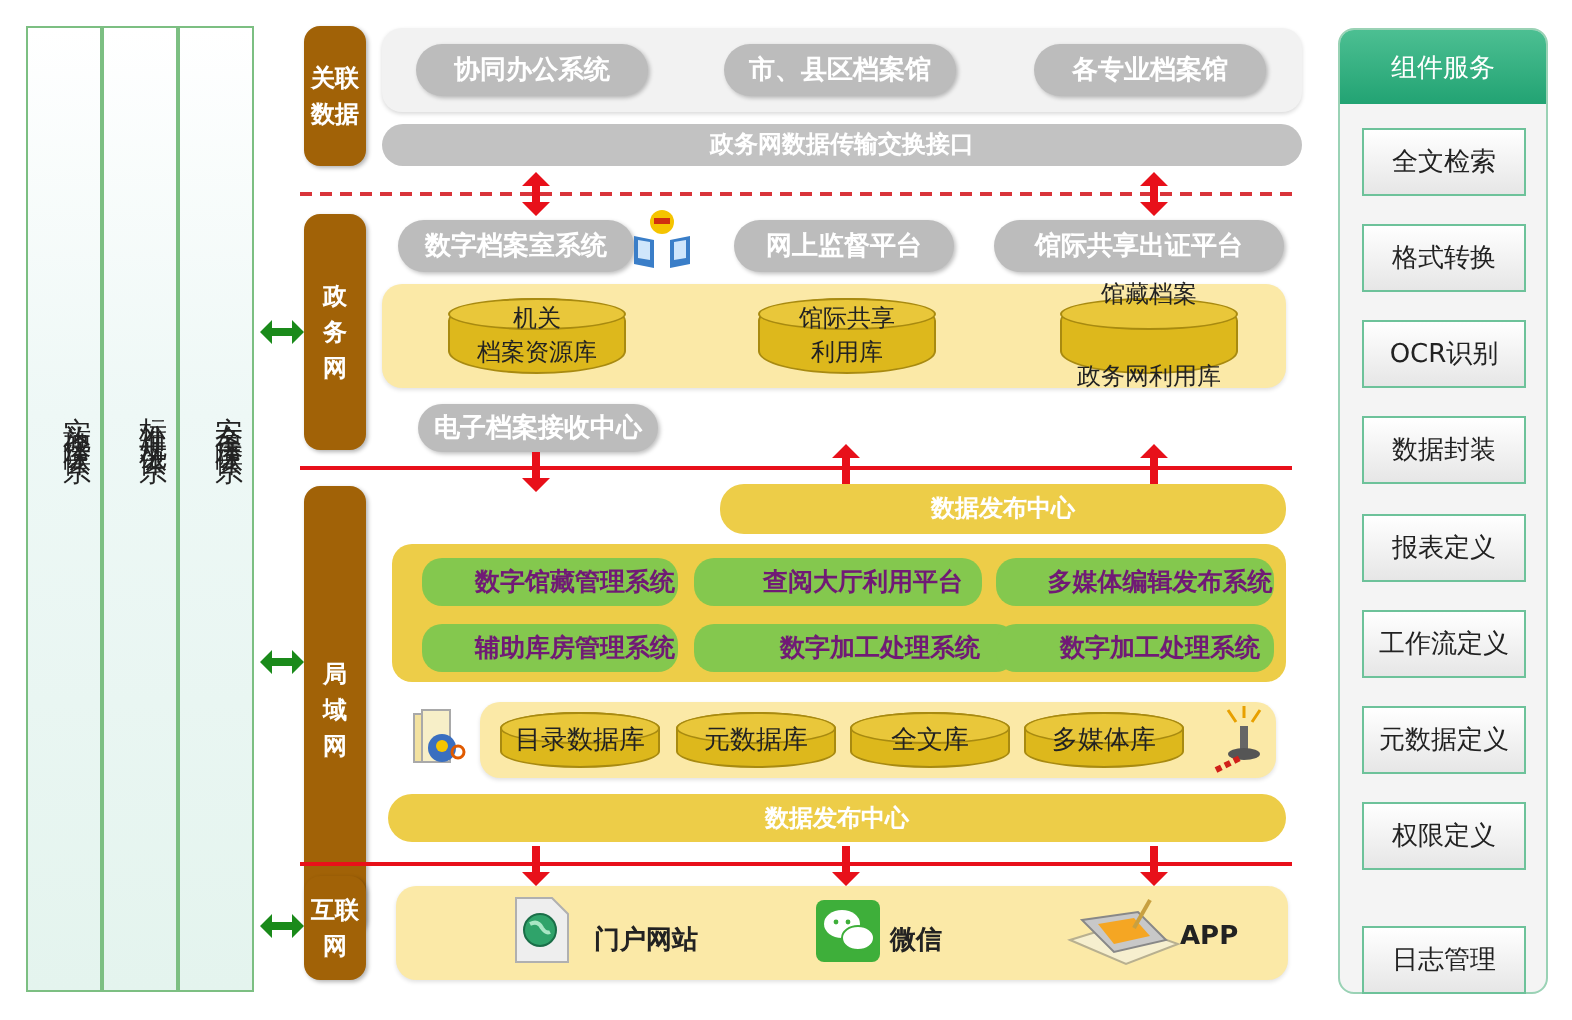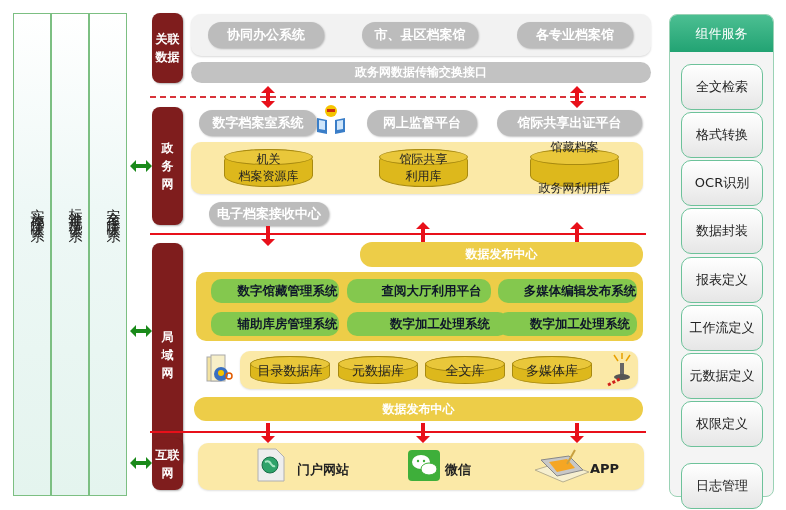--- a/index.html
+++ b/index.html
@@ -9,21 +9,21 @@
 
   
   .pillar { position: absolute; top: 13px; height: 483px; width: 38px; border: 1px solid #7cbf82;
             background: linear-gradient(#ffffff 0%, #eef8f6 40%, #e4f4ee 100%); }
   .pillar .txt { position: absolute; top: 183px; left: 0; width: 100%; text-align: center;
                  font-size: 14px; line-height: 24px; color: #222; writing-mode: vertical-rl;
                  text-orientation: upright; letter-spacing: 4px; display: flex; justify-content: center; }
   .pillar .txt span { writing-mode: vertical-rl; text-orientation: upright; }
 
   
-  .rlabel { position: absolute; left: 152px; width: 31px; background: #7f1d1d; border-radius: 8px;
+  .rlabel { position: absolute; left: 152px; width: 31px; background: #a16207; border-radius: 8px;
             color: #fff; font-weight: bold; font-size: 12px; display: flex; align-items: center;
             justify-content: center; text-align: center; line-height: 18px; box-shadow: 1px 1px 2px rgba(0,0,0,0.3); }
 
   .garrow { position: absolute; left: 130px; width: 22px; height: 12px; }
 
   
   .grey-panel { position: absolute; left: 191px; top: 14px; width: 460px; height: 42px;
                 background: #f2f2f2; border-radius: 10px; box-shadow: 0 1px 2px rgba(0,0,0,0.15); }
   .gpill { position: absolute; height: 26px; background: #bcbcbc; border-radius: 13px; color: #fff;
            font-weight: bold; font-size: 13px; display: flex; align-items: center; justify-content: center;
@@ -33,34 +33,34 @@
 
   .yellow-panel { position: absolute; background: #fbe9a7; border-radius: 10px; box-shadow: 0 1px 2px rgba(0,0,0,0.12); }
   .ybar { position: absolute; background: #edcd48; border-radius: 12px; color: #fff; font-weight: bold;
           font-size: 12px; display: flex; align-items: center; justify-content: center; }
   .cyl { position: absolute; background: #ddb81c; border: 1px solid #a88a10; border-radius: 50% / 30%;
          color: #222; font-size: 12px; text-align: center; display: flex; flex-direction: column;
          align-items: center; justify-content: center; line-height: 17px; }
   .cyl::before { content: ""; position: absolute; left: -1px; right: -1px; top: -1px; height: 14px;
                  border: 1px solid #a88a10; border-radius: 50%; background: #e9c73a; z-index: 0; }
   .cyl span { position: relative; z-index: 1; }
-  .gbtn { position: absolute; height: 24px; background: #84c84e; border-radius: 10px; color: #0f172a;
+  .gbtn { position: absolute; height: 24px; background: #84c84e; border-radius: 10px; color: #701a75;
           font-weight: bold; font-size: 12.5px; display: flex; align-items: center; justify-content: center; padding-left: 25px; }
 
   
   .rline { position: absolute; left: 150px; width: 496px; height: 2px; background: #e8101a; }
   .dline { position: absolute; left: 150px; width: 496px; height: 0; border-top: 2px dashed #d9343a; }
   .arrow { position: absolute; width: 14px; }
 
   
   .svc-panel { position: absolute; left: 669px; top: 14px; width: 105px; height: 483px;
                border: 1px solid #9ad2b5; border-radius: 8px; background: #f4f4f4; padding-left: 44px; }
   .svc-head { position: absolute; left: 0; top: 0; width: 103px; height: 37px; background: linear-gradient(#4cbf92, #22a373);
               border-radius: 7px 7px 0 0; color: #fff; font-size: 13px; display: flex; align-items: center; justify-content: center; }
-  .svc-btn { position: absolute; left: 11px; width: 82px; height: 46px; border: 1.5px solid #6dc29a; border-radius: 10px;
+  .svc-btn { position: absolute; left: 11px; width: 82px; height: 34px; border: 1.5px solid #6dc29a; border-radius: 0;
              background: linear-gradient(#ffffff, #e6e6e6); color: #222; font-size: 13px; display: flex;
              align-items: center; justify-content: center; }
   .inet-label { position: absolute; font-weight: bold; font-size: 13px; color: #222; }
 </style>
 </head>
 <body>
 
 <div class="pillar" style="left:13px;">
   <div class="txt">
       <span>实施保障体系</span>

